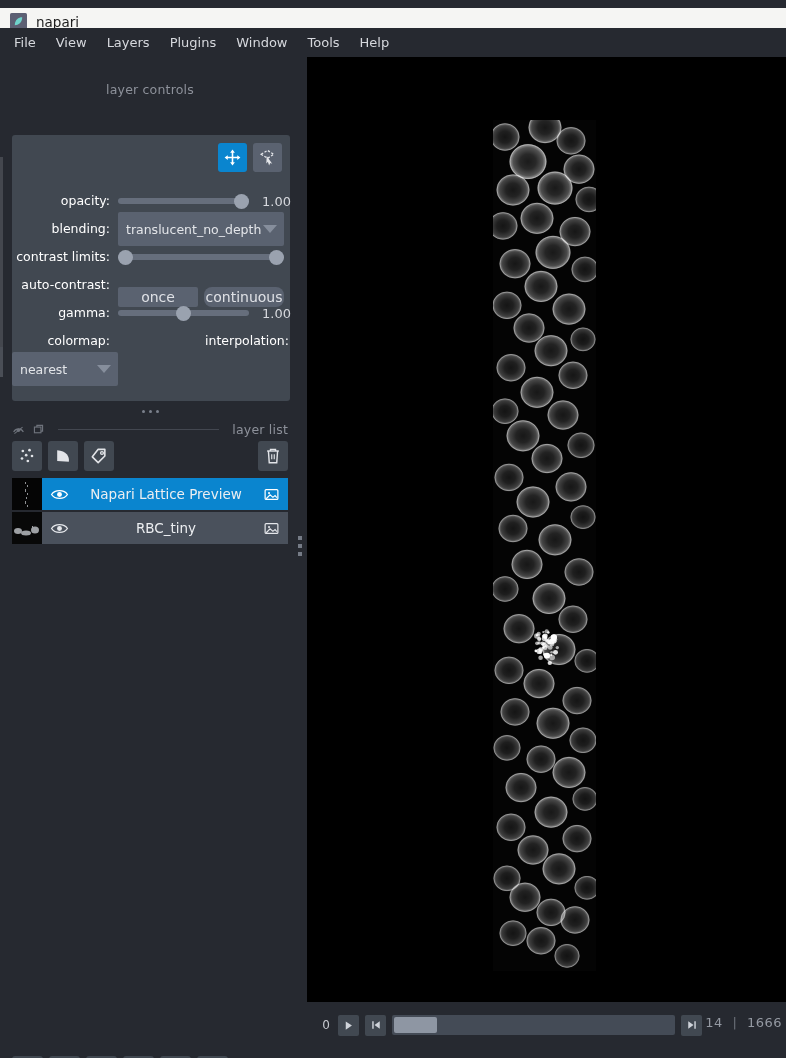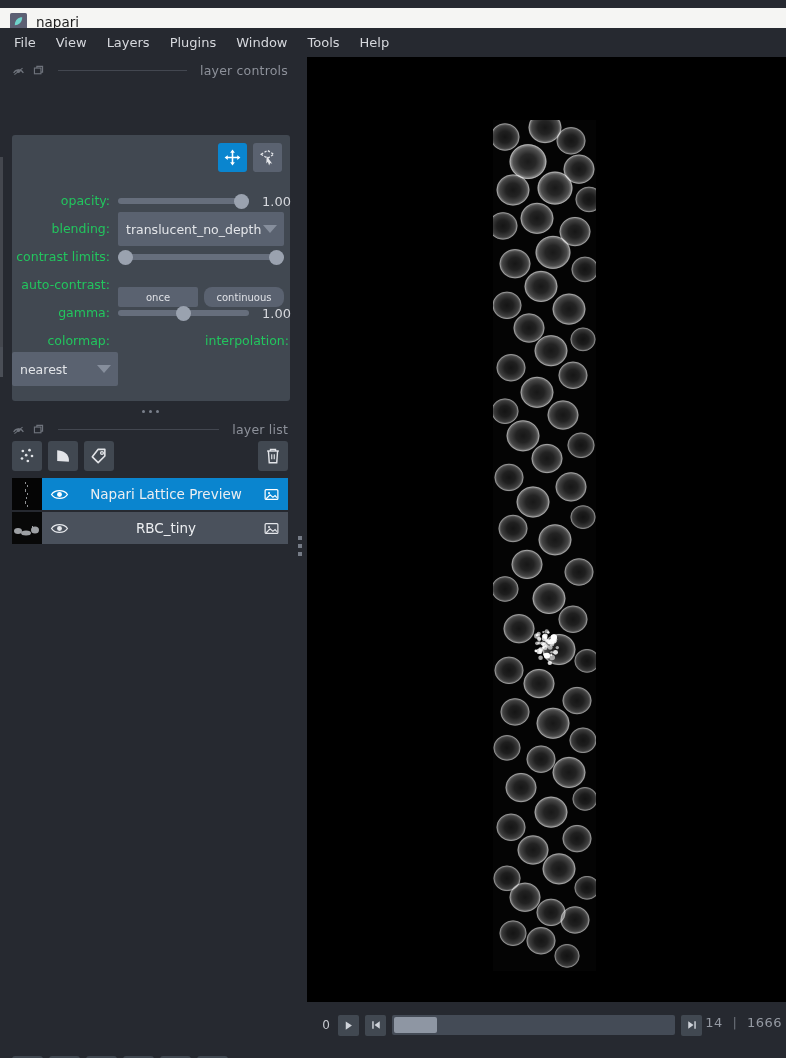--- a/index.html
+++ b/index.html
@@ -68,21 +68,21 @@
   }
   .modebtn.active { background: #0a85cf; }
   .modebtn svg { display: block; }
 
   .ctrl-grid {
     position: absolute; left: 0; top: 52px; width: 278px;
     display: grid; grid-template-columns: 106px 1fr; row-gap: 0px;
     align-items: center;
   }
   .ctrl-label {
-    font-size: 12.5px; color: #22c55e; text-align: right; padding-right: 8px;
+    font-size: 12.5px; color: #ffffff; text-align: right; padding-right: 8px;
     height: 28px; line-height: 28px; white-space: nowrap;
   }
   .ctrl-field { height: 28px; display: flex; align-items: center; gap: 8px; }
 
   
   .slider { position: relative; height: 18px; flex: 1; }
   .slider .track {
     position: absolute; left: 0; right: 0; top: 6px; height: 6px;
     background: #666e7c; border-radius: 3px;
   }
@@ -117,21 +117,21 @@
   .cmap-swatch {
     width: 30px; height: 21px; border-radius: 1px;
     background: linear-gradient(to right, #000 0%, #1a1a1a 22%, #777 62%, #fff 100%);
   }
 
   
   .ac-btns { display: flex; gap: 6px; }
   .acbtn {
     background: #5a6270; border-radius: 2px; height: 20px;
     display: flex; align-items: center; justify-content: center;
-    font-size: 10px; color: #dfe1e6; margin-top: 24px;
+    font-size: 14px; color: #dfe1e6; margin-top: 24px;
   }
   .acbtn.once { width: 80px; }
   .acbtn.cont { width: 80px; border-radius: 8px; }
 
   
   .hdots {
     position: absolute; left: 0; top: 348px; width: 300px; height: 12px;
     display: flex; align-items: center; justify-content: center; gap: 4px;
   }
   .hdots i { width: 3px; height: 3px; background: #7b818c; border-radius: 50%; display:block; }
@@ -244,21 +244,21 @@
     <div class="menuitem">Window</div>
     <div class="menuitem">Tools</div>
     <div class="menuitem">Help</div>
   </div>
 
   <div class="leftdock">
 
     <div class="dock-edge"></div>
     <div class="dock-edge2"></div>
 
-    <div class="dock-titlerow" style="margin-top:4px;">
+    <div class="dock-titlerow" style="margin-top:4px;flex-direction:column;">
       <svg class="dock-ico" viewBox="0 0 16 16">
         <path d="M2 11 C5 6, 11 6, 14 11" stroke="#9aa0aa" stroke-width="1.4" fill="none"></path>
         <circle cx="8" cy="9" r="2.2" fill="#9aa0aa"></circle>
         <line x1="3" y1="13" x2="13" y2="5" stroke="#9aa0aa" stroke-width="1.3"></line>
       </svg>
       <svg class="dock-ico" viewBox="0 0 16 16">
         <rect x="3" y="5" width="8" height="7" stroke="#9aa0aa" stroke-width="1.4" fill="none"></rect>
         <path d="M6 5 V3 H13 V10 H11" stroke="#9aa0aa" stroke-width="1.4" fill="none"></path>
       </svg>
       <div class="dock-rule"></div>

